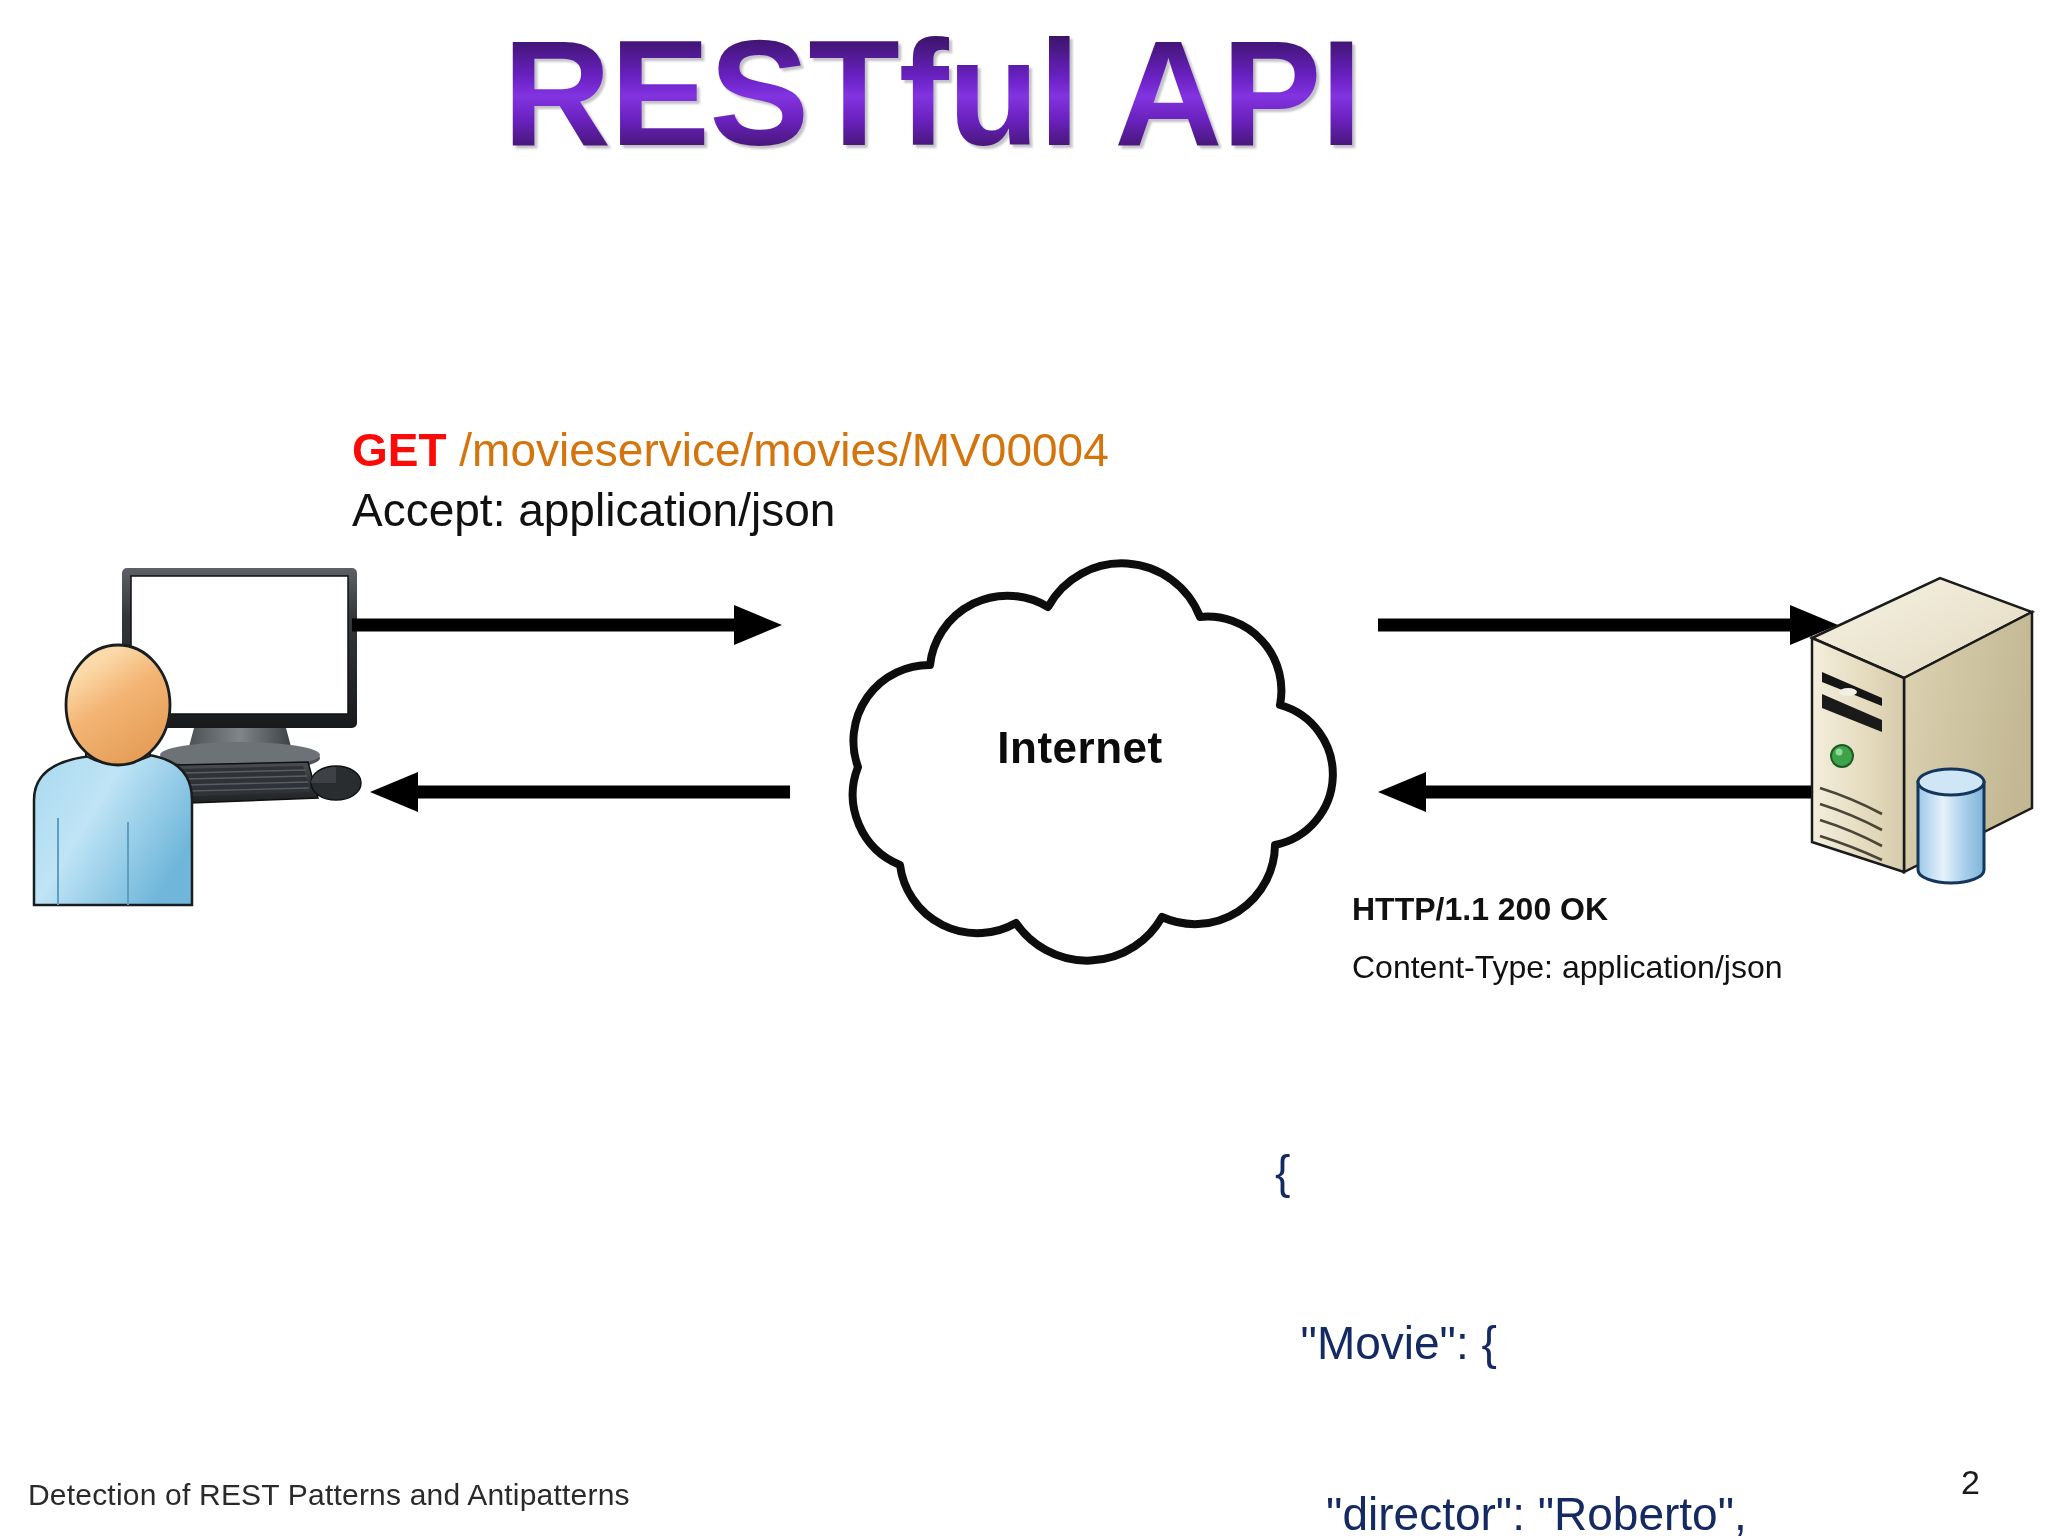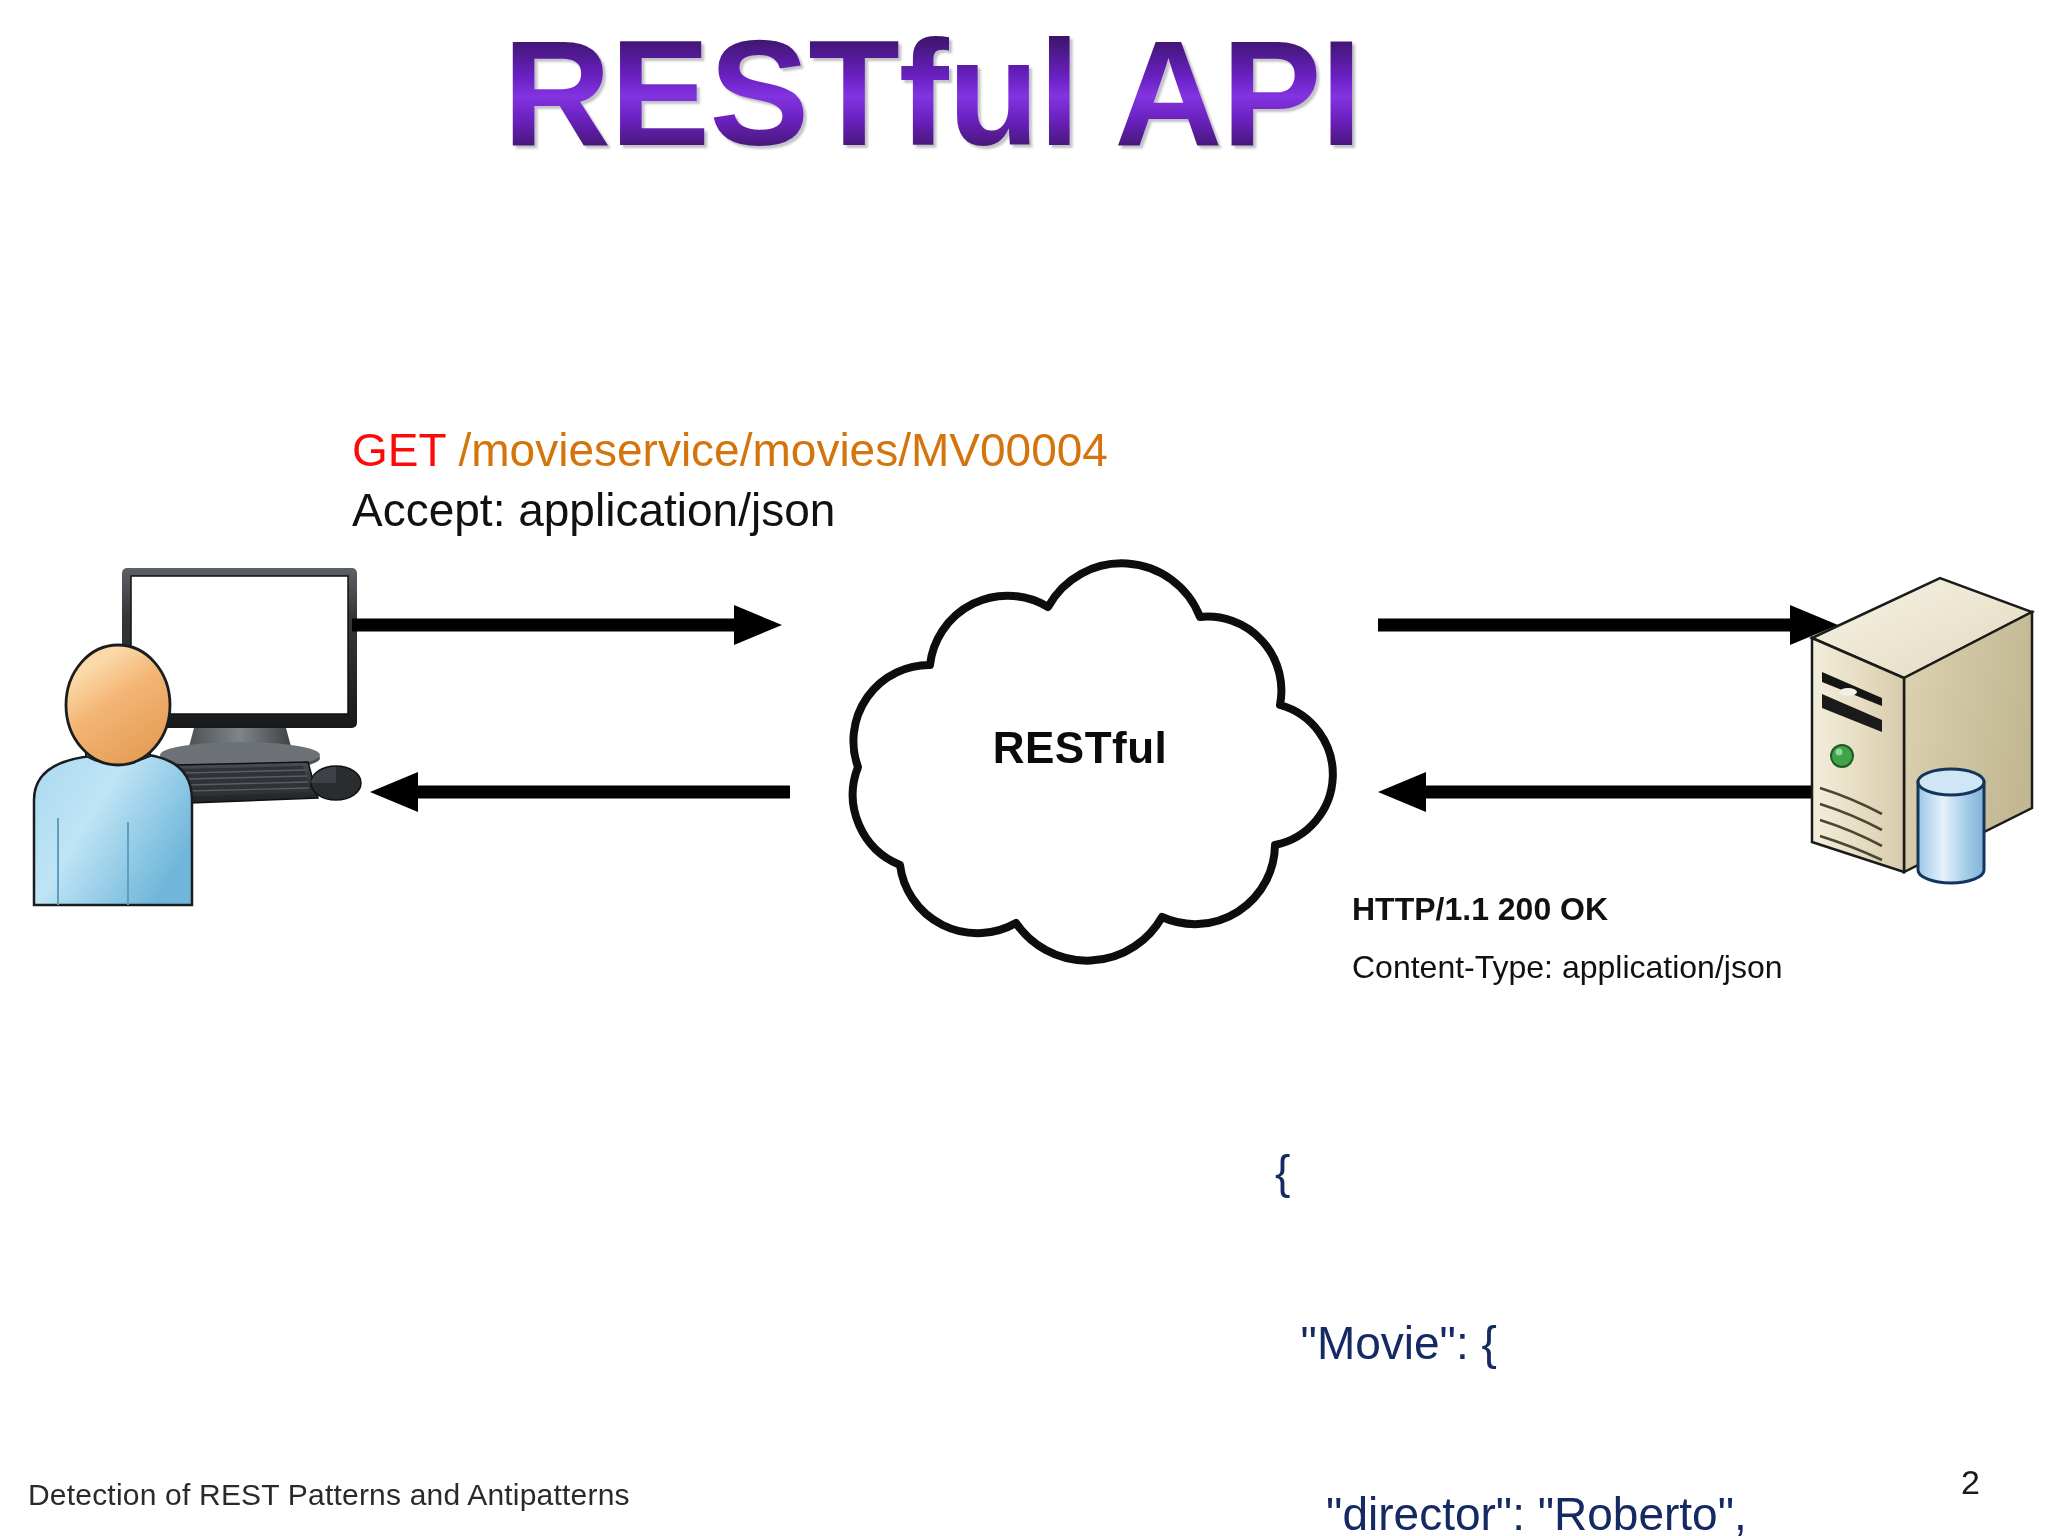--- a/index.html
+++ b/index.html
@@ -65,21 +65,21 @@
     top: 420px;
     font-size: 46px;
     line-height: 60px;
     color: #111111;
     white-space: nowrap;
     font-family: "Liberation Sans", sans-serif;
   }
   .req-line { display: block; }
   #request-verb {
     color: #fb0a08;
-    font-weight: normal;
+    font-weight: bold;
   }
   #request-path {
     color: #d4740d;
   }
 
   
   #response-block {
     position: absolute;
     left: 1352px;
     top: 880px;
@@ -281,21 +281,21 @@
              A 78 78 0 0 1 268 62
              A 84 84 0 0 1 420 72
              A 74 74 0 0 1 500 160
              A 72 72 0 0 1 495 300
              A 80 80 0 0 1 382 372
              A 86 86 0 0 1 236 378
              A 78 78 0 0 1 120 320
              A 76 76 0 0 1 78 222
              A 76 76 0 0 1 150 120 Z" fill="#ffffff" stroke="#0d0d0d" stroke-width="8" stroke-linejoin="round"></path>
   </svg>
-  <div id="internet-label">RESTful</div>
+  <div id="internet-label">Internet</div>
 </div>
 
 <div id="server-group">
   <svg width="250" height="350" viewBox="0 0 250 350" xmlns="http://www.w3.org/2000/svg">
     <defs>
       <linearGradient id="srvFront" x1="0" y1="0" x2="1" y2="0">
         <stop offset="0%" stop-color="#f3eedc"></stop>
         <stop offset="55%" stop-color="#e6dcc0"></stop>
         <stop offset="100%" stop-color="#d6cbab"></stop>
       </linearGradient>

